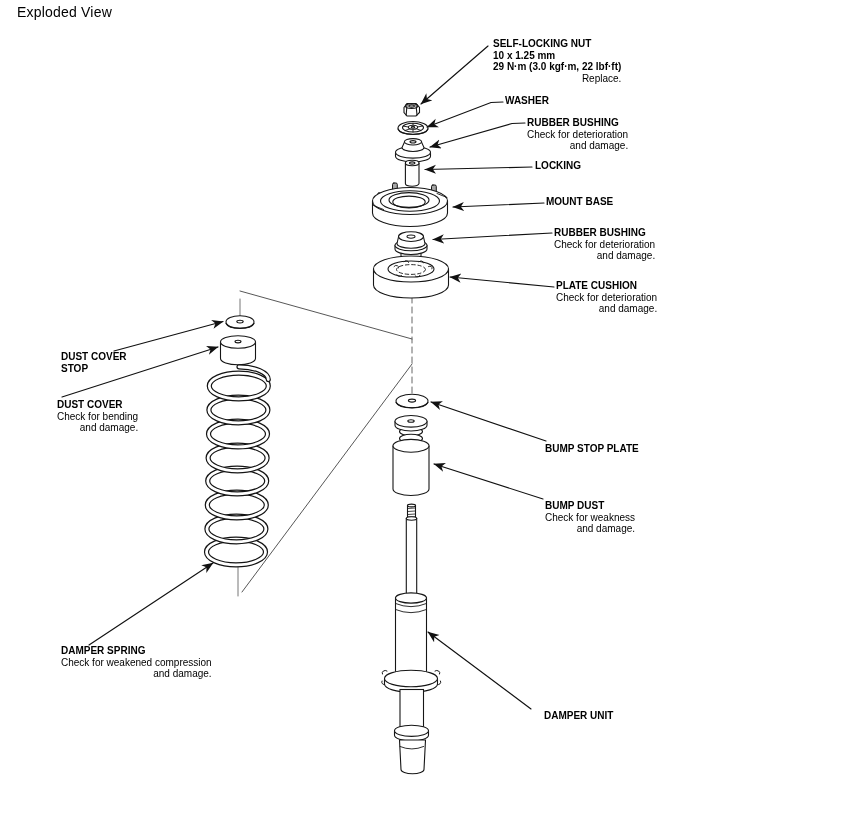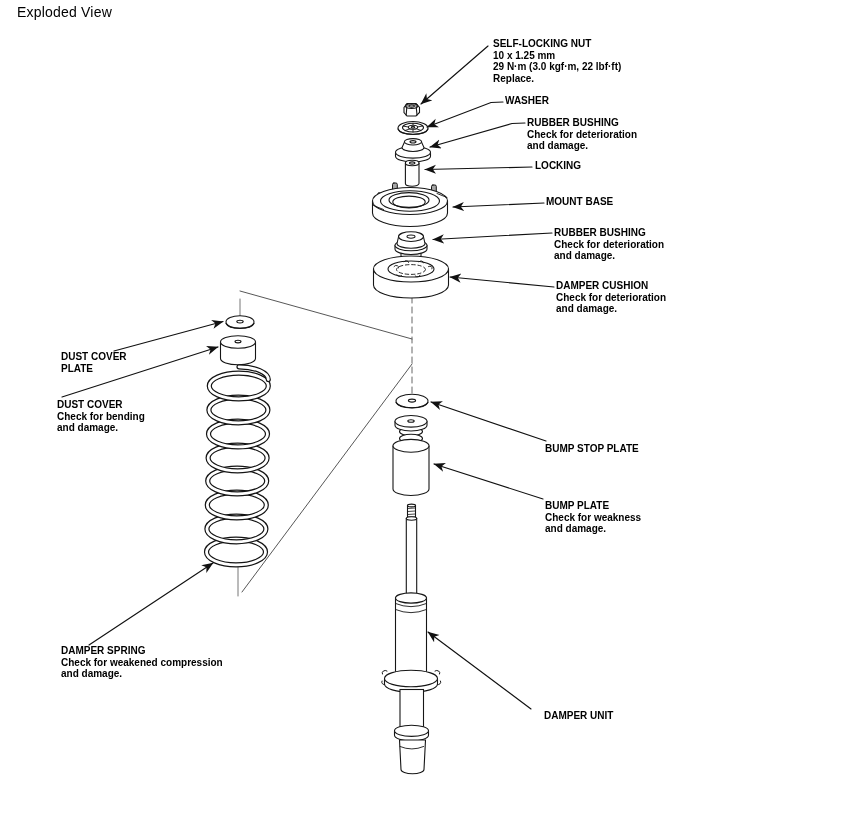--- a/index.html
+++ b/index.html
@@ -8,21 +8,21 @@
     background:#ffffff;color:#000;
     font-family:"Liberation Sans", sans-serif;
   }
   .page-title{
     position:absolute;left:17px;top:4px;
     font-size:14px;font-weight:normal;letter-spacing:.2px;
   }
   svg.art{position:absolute;left:0;top:0;}
   .lbl{position:absolute;font-size:10px;line-height:11.6px;white-space:nowrap;}
   .lbl .name{font-weight:bold;}
-  .lbl .note{font-weight:bold;}
+  .lbl .note{font-weight:normal;text-align:right;}
   .lbl.wrap{white-space:normal;width:86px;}
 </style>
 </head>
 <body>
 
 <div class="page-title">Exploded View</div>
 
 <svg class="art" width="842" height="827" viewBox="0 0 842 827" fill="none" stroke="#161616" stroke-width="1.1" stroke-linecap="round">
 
   <defs>
@@ -235,46 +235,46 @@
   <div class="name">MOUNT BASE</div>
 </div>
 
 <div class="lbl" style="left:554px;top:227px">
   <div class="name">RUBBER BUSHING</div>
   <div class="note">Check for deterioration</div>
   <div class="note">and damage.</div>
 </div>
 
 <div class="lbl" style="left:556px;top:280px">
-  <div class="name">DAMPER CUSHION</div>
+  <div class="name">PLATE CUSHION</div>
   <div class="note">Check for deterioration</div>
   <div class="note">and damage.</div>
 </div>
 
 <div class="lbl wrap" style="left:61px;top:351px">
-  <div class="name">DUST COVER PLATE</div>
+  <div class="name">DUST COVER STOP</div>
 </div>
 
 <div class="lbl" style="left:57px;top:399px">
   <div class="name">DUST COVER</div>
   <div class="note">Check for bending</div>
   <div class="note">and damage.</div>
 </div>
 
 <div class="lbl" style="left:61px;top:645px">
   <div class="name">DAMPER SPRING</div>
   <div class="note">Check for weakened compression</div>
   <div class="note">and damage.</div>
 </div>
 
 <div class="lbl" style="left:545px;top:443px">
   <div class="name">BUMP STOP PLATE</div>
 </div>
 
 <div class="lbl" style="left:545px;top:500px">
-  <div class="name">BUMP PLATE</div>
+  <div class="name">BUMP DUST</div>
   <div class="note">Check for weakness</div>
   <div class="note">and damage.</div>
 </div>
 
 <div class="lbl" style="left:544px;top:710px">
   <div class="name">DAMPER UNIT</div>
 </div>
 
 </body></html>

